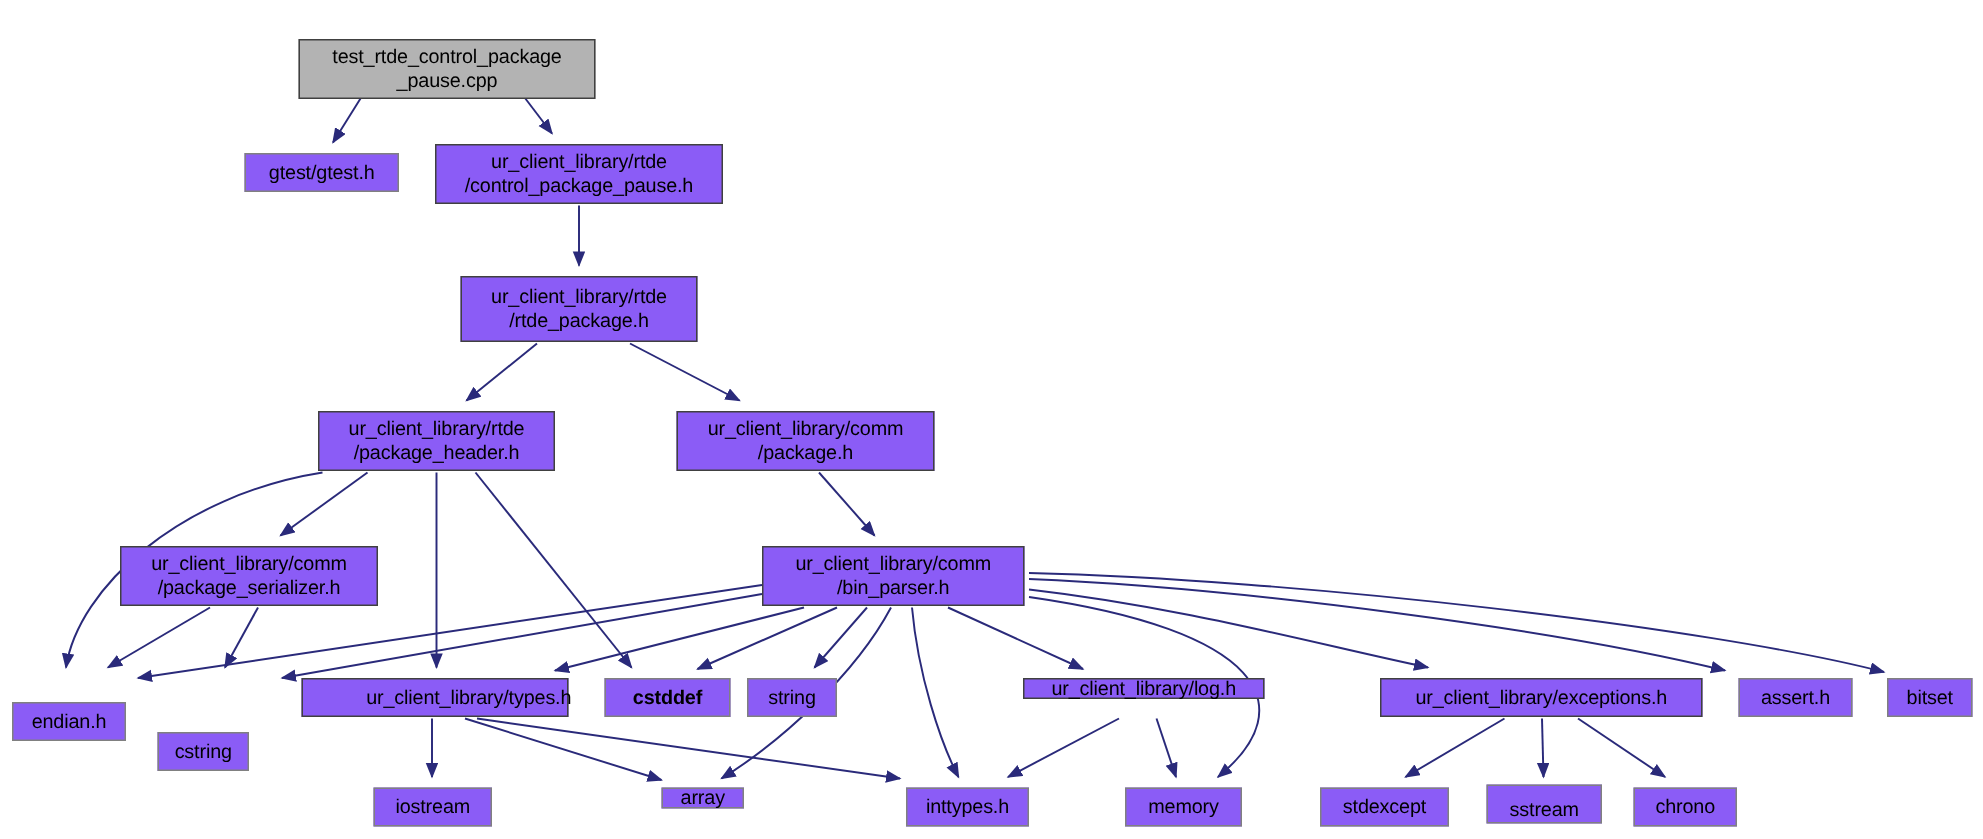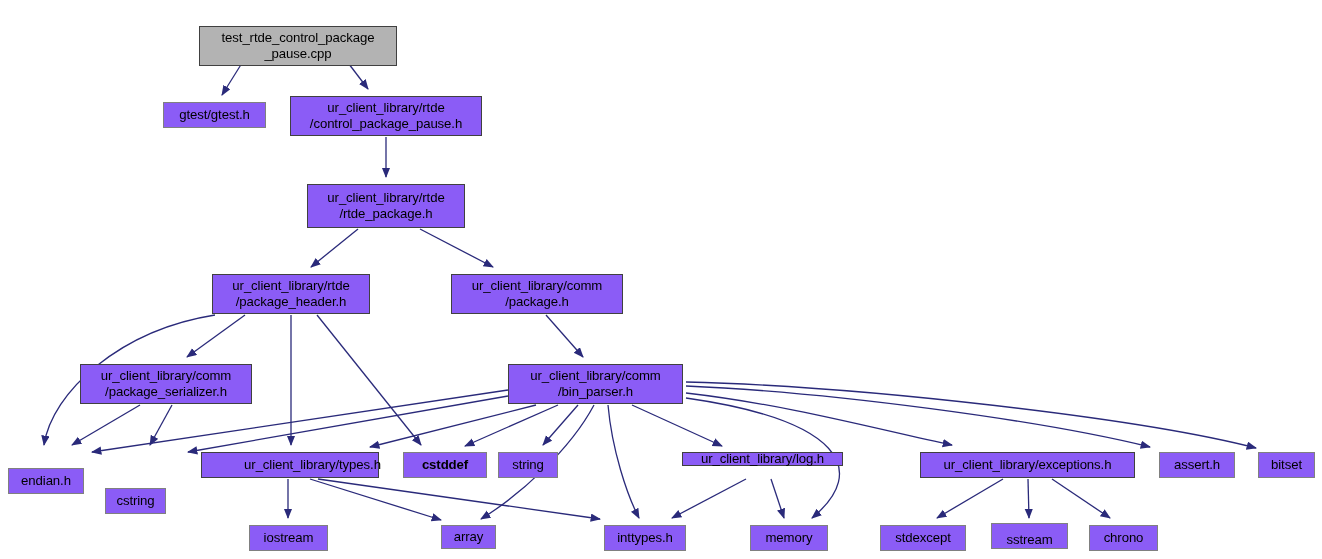--- a/index.html
+++ b/index.html
@@ -87,20 +87,20 @@
       <div class="node lib" style="left: 8px; top: 452px; width: 76px; height: 26px; margin-top: 16px;"><span>endian.h</span></div>
       <div class="node lib" style="left: 105px; top: 452px; width: 61px; height: 26px; margin-top: 36px;"><span>cstring</span></div>
       <div class="node local" style="left: 201px; top: 452px; width: 178px; height: 26px; padding-left: 45px;"><span>ur_client_library/types.h</span></div>
       <div class="node lib" style="left: 403px; top: 452px; width: 84px; height: 26px; font-weight: bold;"><span>cstddef</span></div>
       <div class="node lib" style="left: 498px; top: 452px; width: 60px; height: 26px;"><span>string</span></div>
       <div class="node local" style="left: 682px; top: 452px; width: 161px; height: 14px; text-align: right;"><span>ur_client_library/log.h</span></div>
       <div class="node local" style="left: 920px; top: 452px; width: 215px; height: 26px;"><span>ur_client_library/exceptions.h</span></div>
       <div class="node lib" style="left: 1159px; top: 452px; width: 76px; height: 26px;"><span>assert.h</span></div>
       <div class="node lib" style="left: 1258px; top: 452px; width: 57px; height: 26px;"><span>bitset</span></div>
       <div class="node lib" style="left: 249px; top: 525px; width: 79px; height: 26px;"><span>iostream</span></div>
-      <div class="node lib" style="left: 441px; top: 525px; width: 55px; height: 24px;"><span>array</span></div>
+      <div class="node lib" style="left: 441px; top: 525px; width: 55px; height: 14px;"><span>array</span></div>
       <div class="node lib" style="left: 604px; top: 525px; width: 82px; height: 26px;"><span>inttypes.h</span></div>
       <div class="node lib" style="left: 750px; top: 525px; width: 78px; height: 26px;"><span>memory</span></div>
       <div class="node lib" style="left: 880px; top: 525px; width: 86px; height: 26px;"><span>stdexcept</span></div>
       <div class="node lib" style="left: 991px; top: 523px; width: 77px; height: 26px; align-items: flex-end;"><span>sstream</span></div>
       <div class="node lib" style="left: 1089px; top: 525px; width: 69px; height: 26px;"><span>chrono</span></div>
     </div>
 </div>
 
 </body></html>

